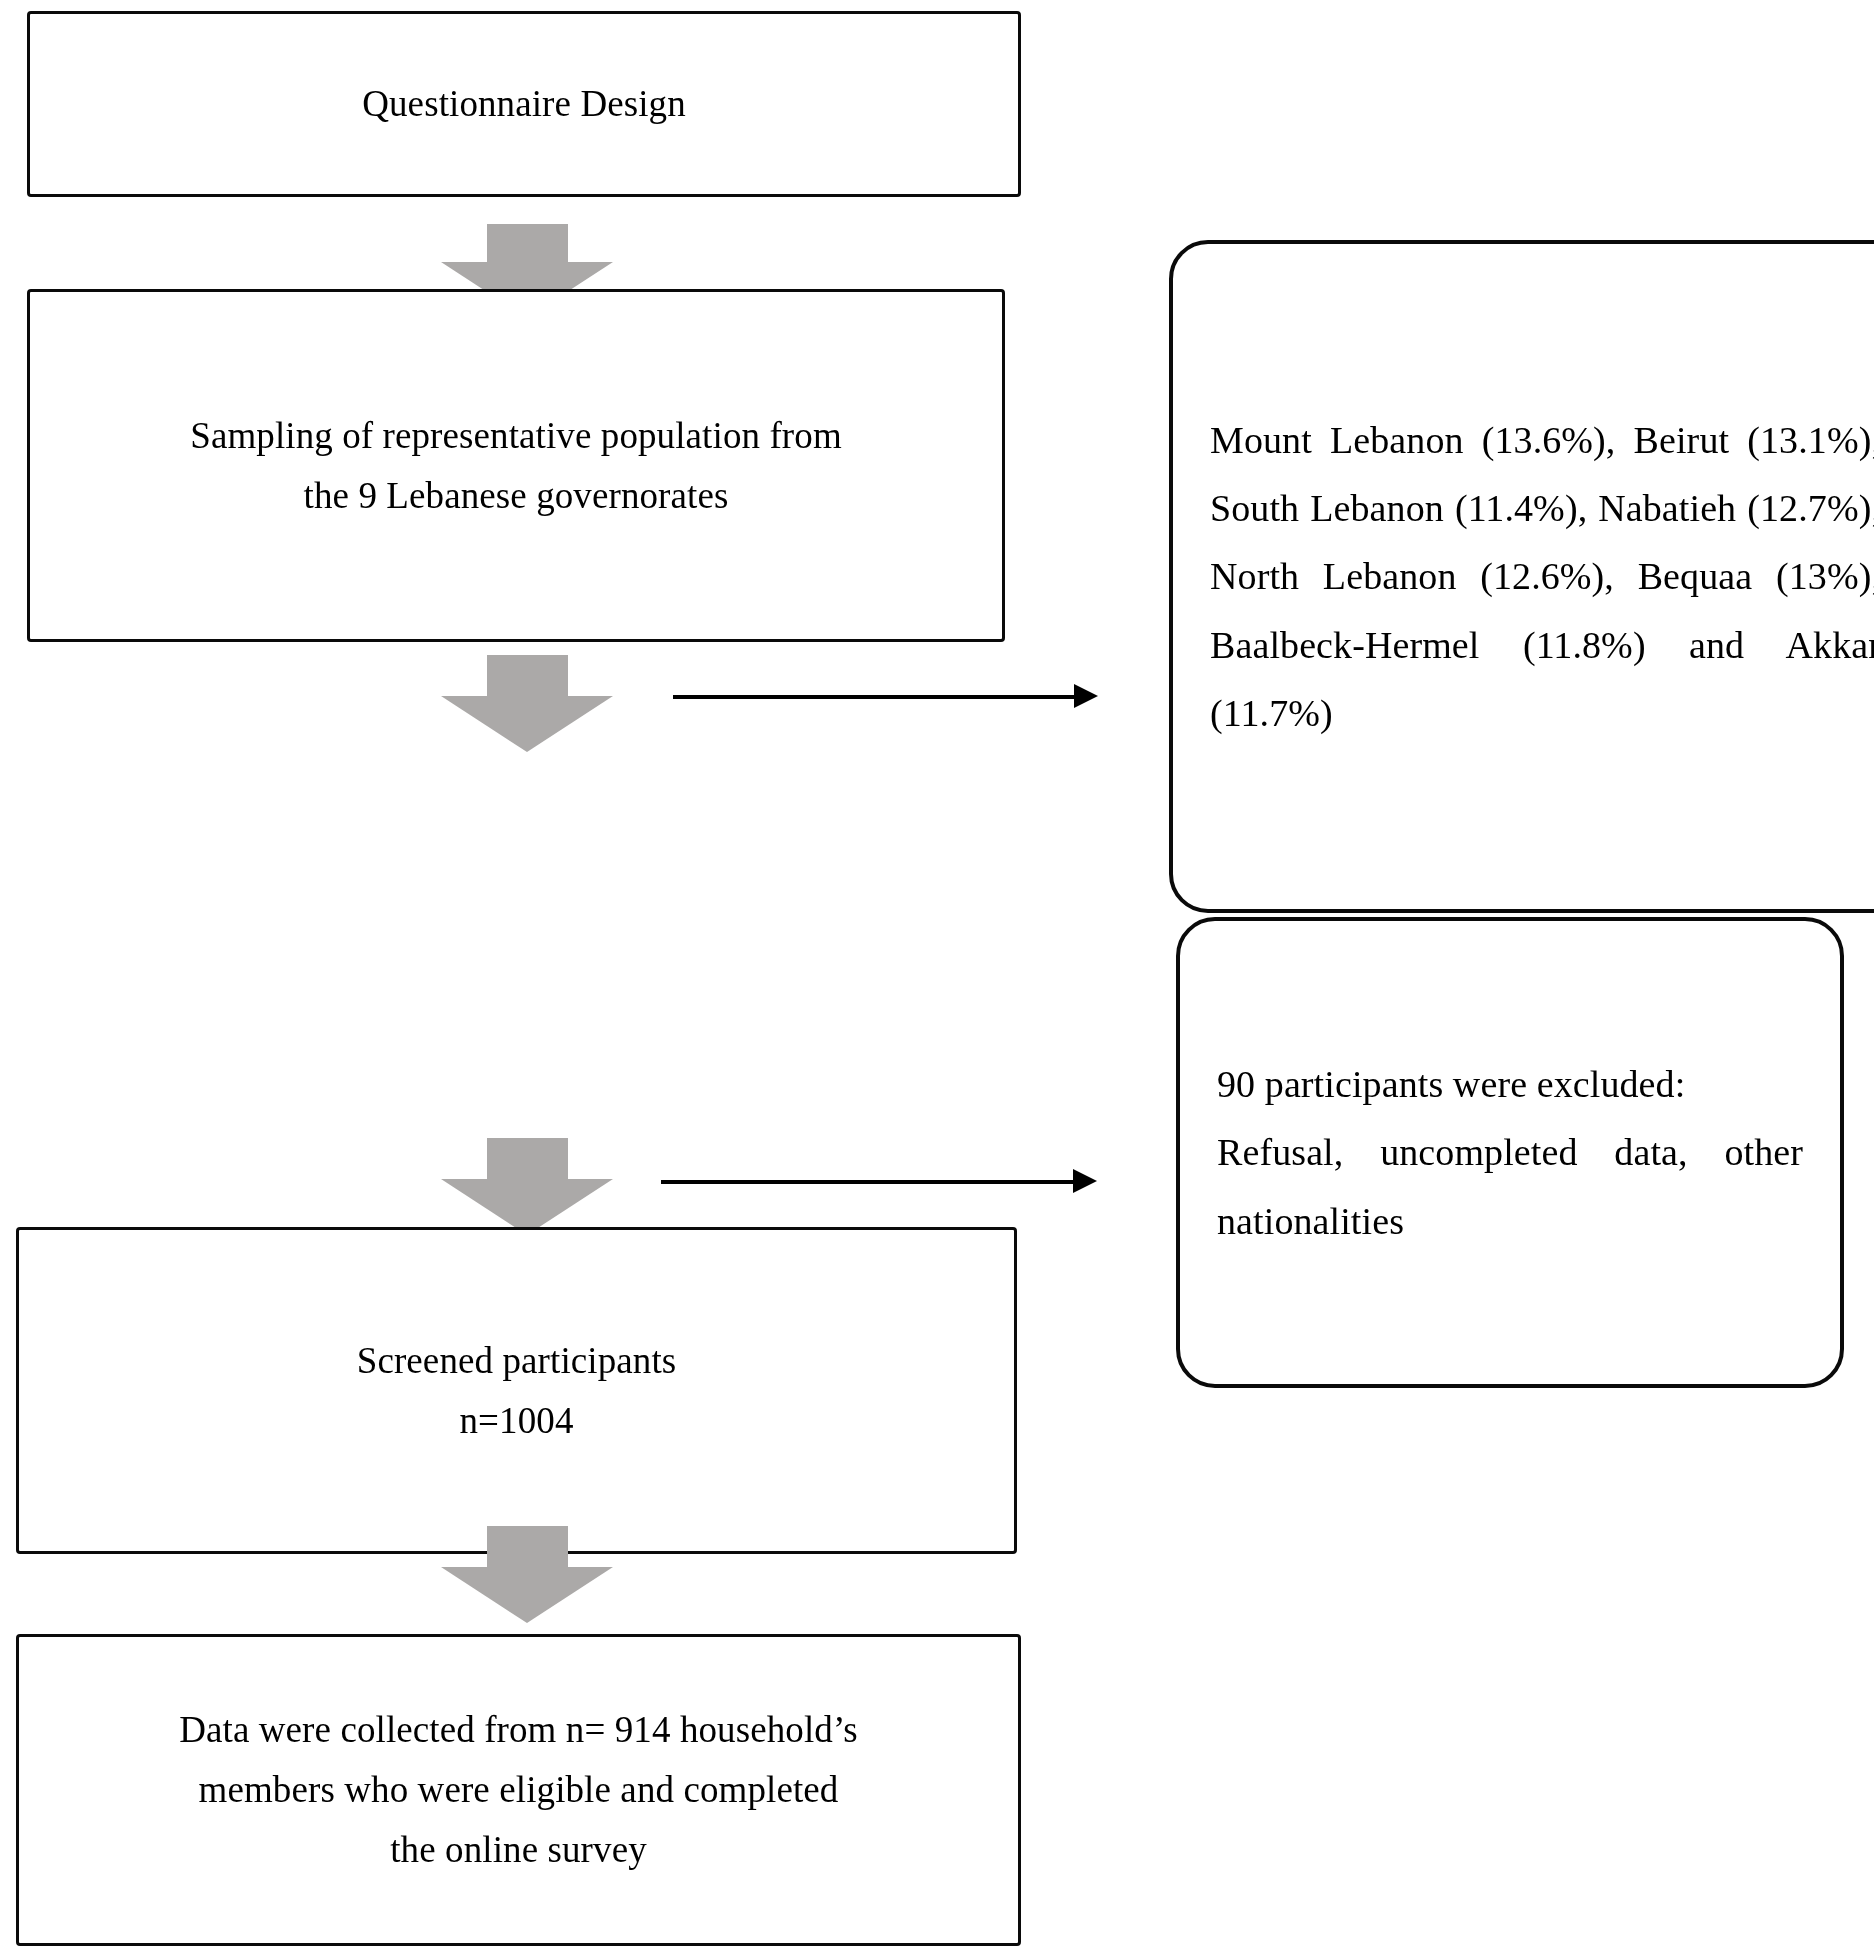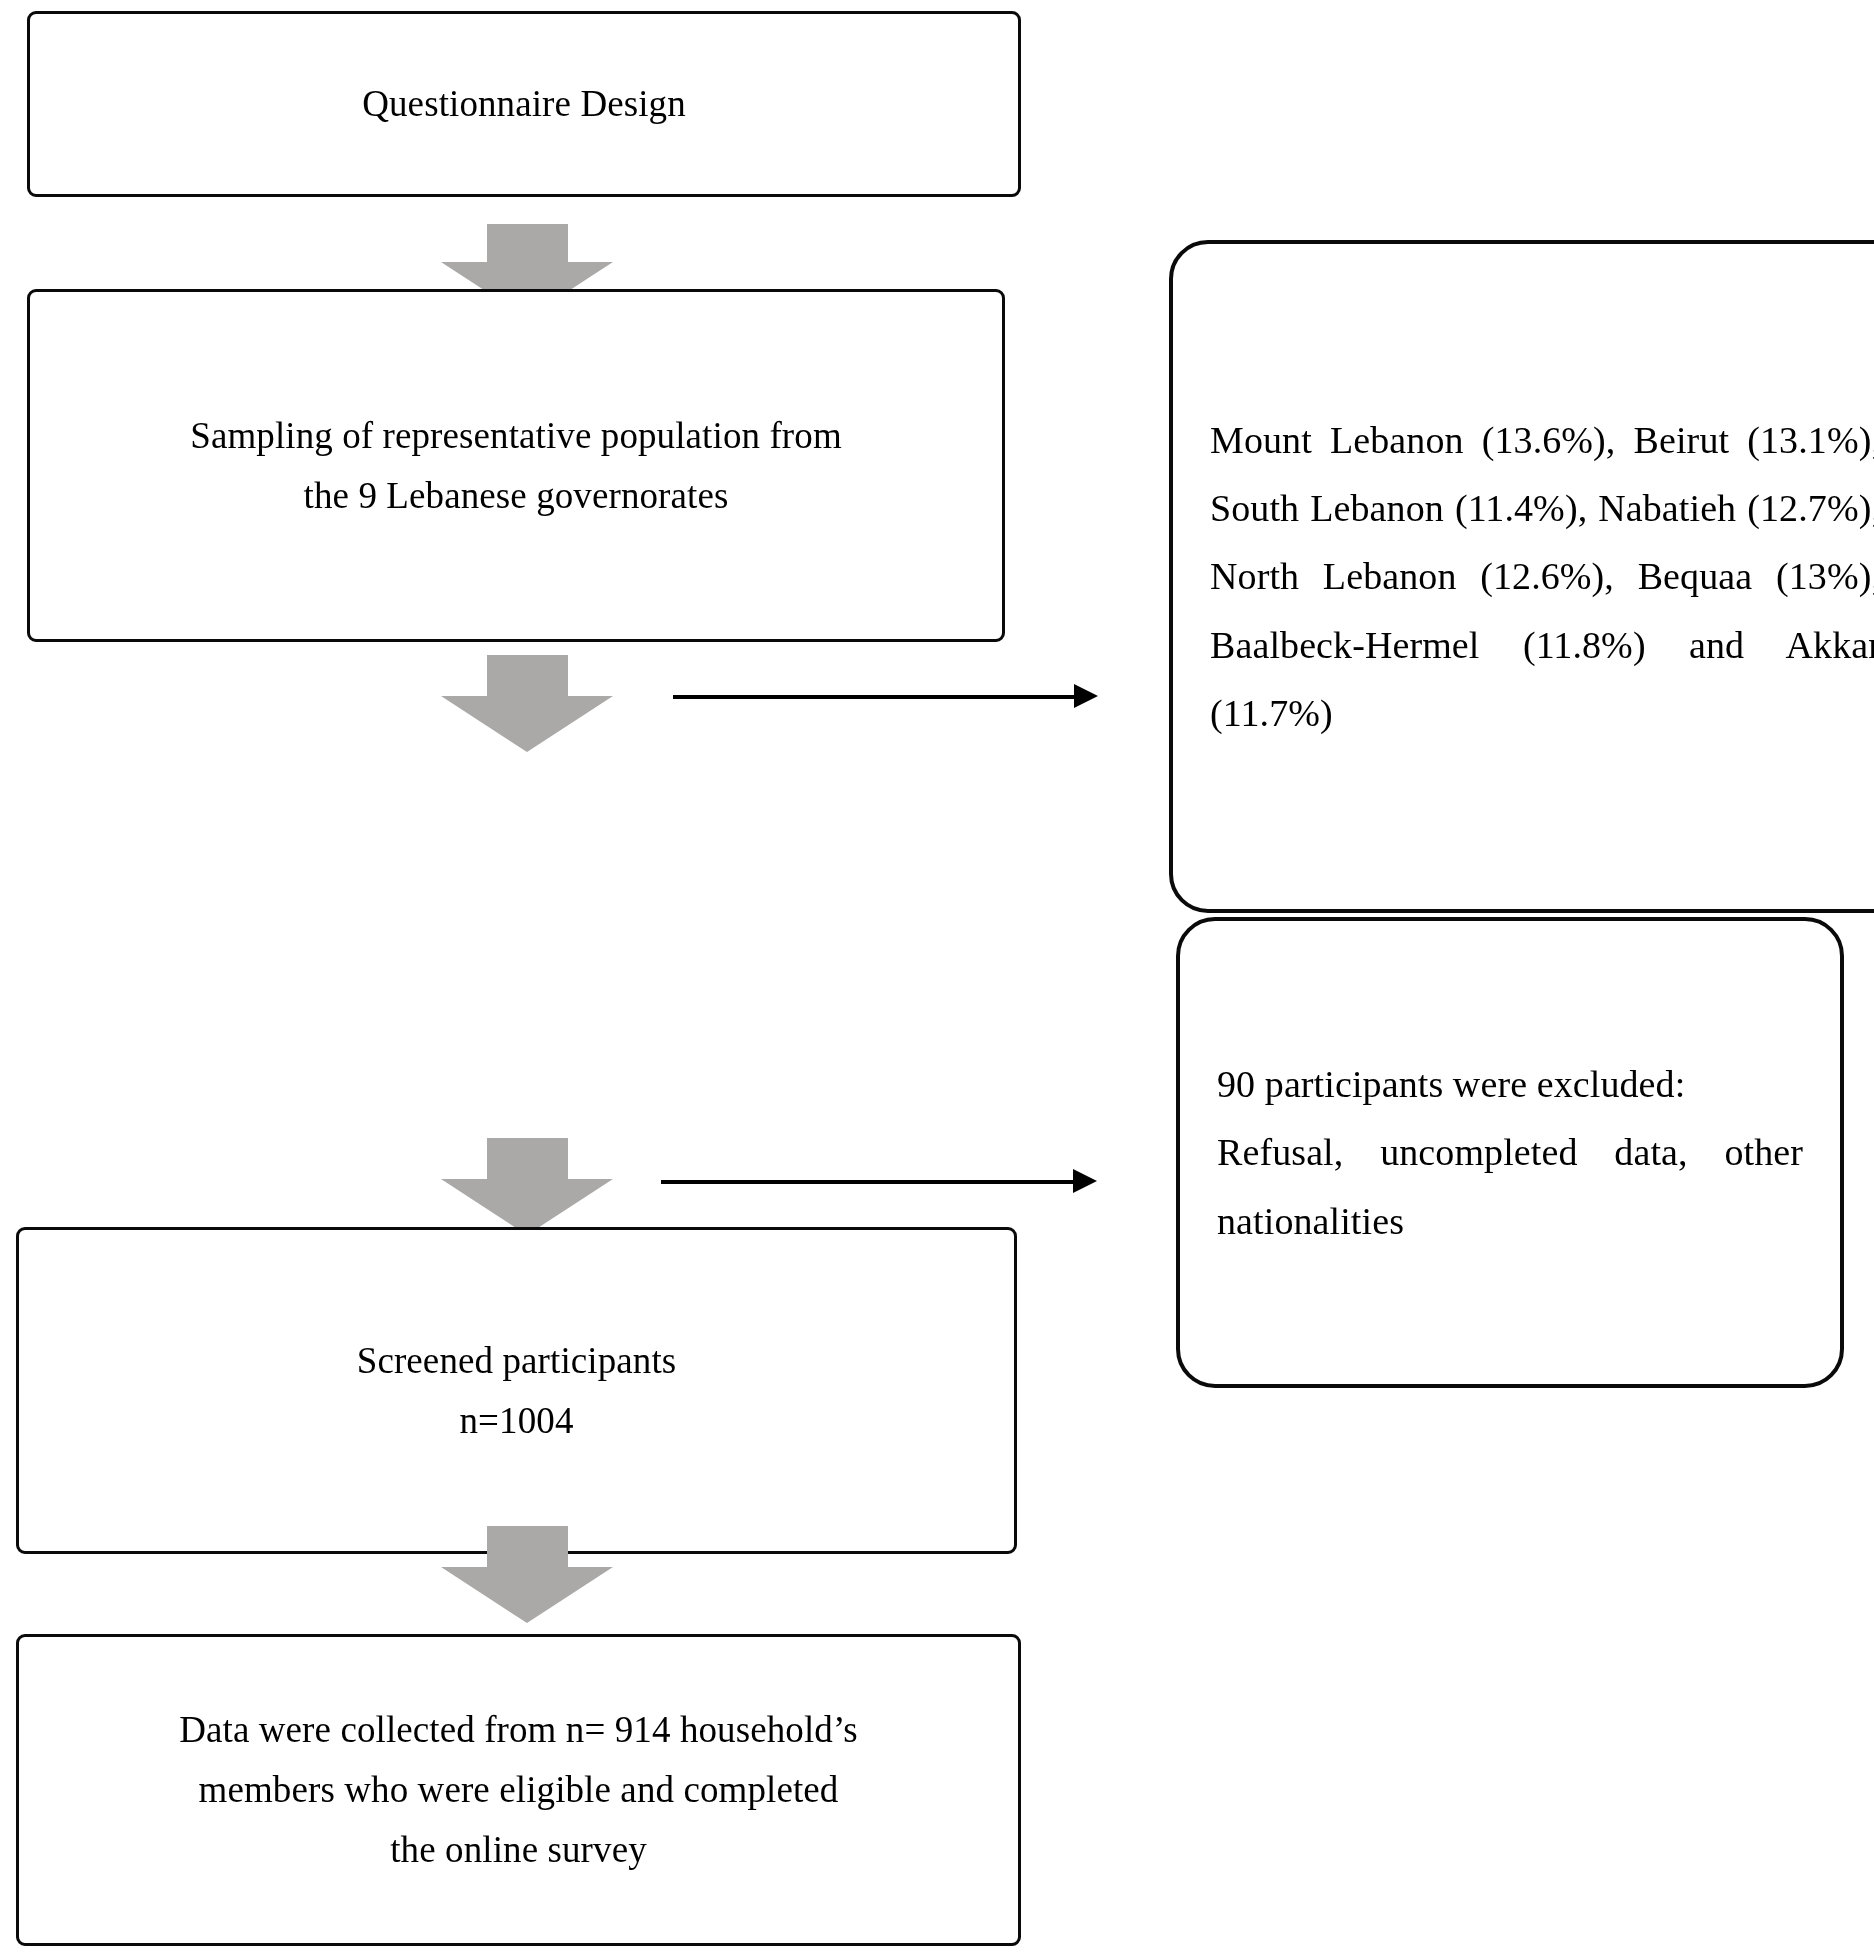--- a/index.html
+++ b/index.html
@@ -15,21 +15,21 @@
     position: relative;
     width: 1875px;
     height: 1955px;
     background: #ffffff;
     overflow: hidden;
   }
   .node {
     position: absolute;
     box-sizing: border-box;
     border: 3.8px solid #0a0a0a;
-    border-radius: 9px;
+    border-radius: 4px;
     background: #ffffff;
     display: flex;
     align-items: center;
     justify-content: center;
   }
   .node .txt {
     display: block;
     width: 100%;
     padding: 0 36px;
     box-sizing: border-box;

